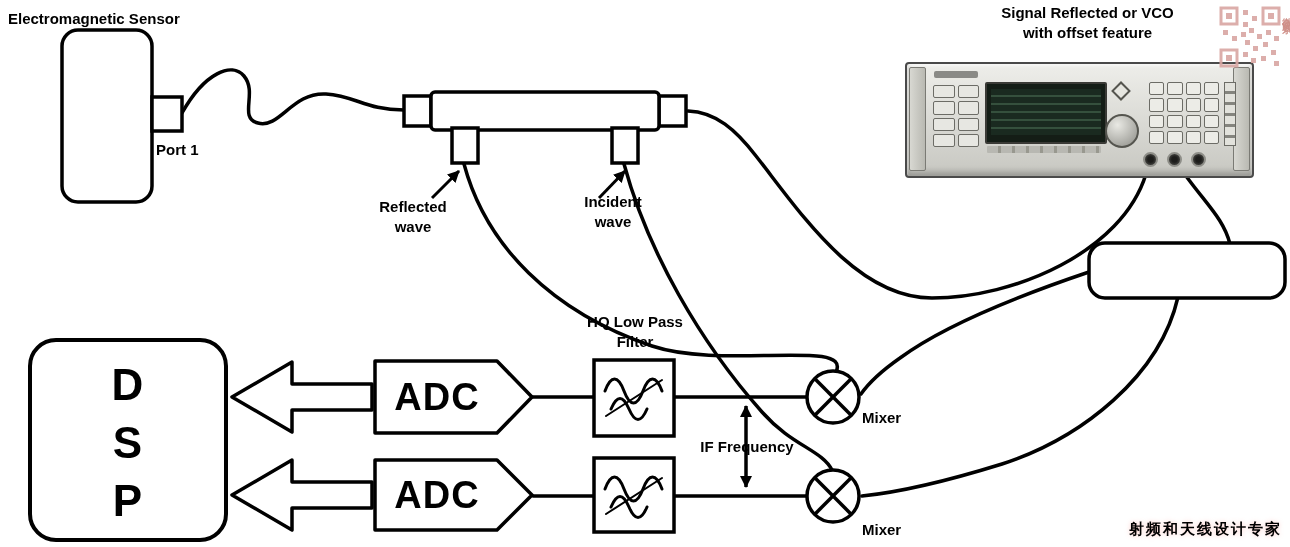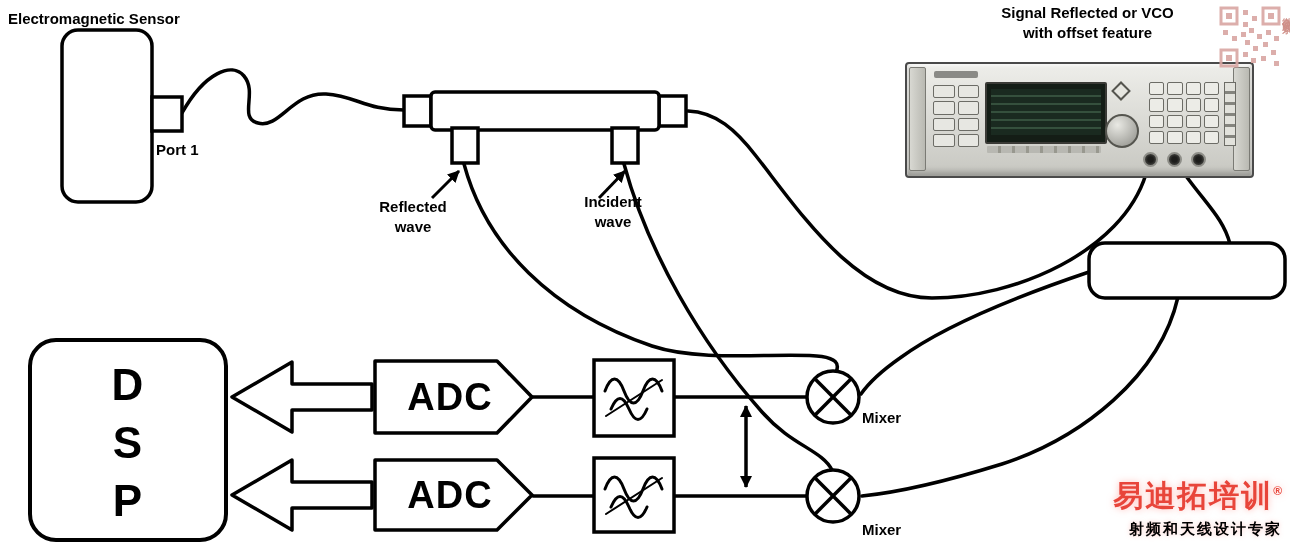--- a/index.html
+++ b/index.html
@@ -1,21 +1,21 @@
 <!DOCTYPE html>
 <html><head>
 <meta charset="utf-8">
 <style>
   html,body{margin:0;padding:0;background:#fff;}
   .stage{position:relative;width:1290px;height:547px;background:#fff;overflow:hidden;
          font-family:"Liberation Sans",sans-serif;color:#000;}
   svg{position:absolute;left:0;top:0;}
   .lbl{position:absolute;font-weight:bold;font-size:15px;line-height:1.3;white-space:pre-line;}
   .center{text-align:center;}
-  .adc-txt{position:absolute;font-weight:bold;font-size:38px;line-height:1;text-align:center;letter-spacing:1px;margin-left:13px;}
+  .adc-txt{position:absolute;font-weight:bold;font-size:38px;line-height:1;text-align:center;letter-spacing:1px;}
   .dsp-txt{position:absolute;font-weight:bold;font-size:44px;line-height:1.32;text-align:center;white-space:pre-line;letter-spacing:1px;}
   
   .siggen{position:absolute;left:905px;top:62px;width:345px;height:112px;
           background:linear-gradient(180deg,#eeeeea,#c7c7c1);border:2px solid #4a4a4a;border-radius:4px;
           box-shadow:inset 0 2px 3px rgba(255,255,255,.7), inset 0 -4px 6px rgba(0,0,0,.25);}
   .gen-ear{position:absolute;top:3px;width:15px;height:102px;background:linear-gradient(90deg,#d8d8d2,#b9b9b2);
            border:1px solid #7a7a74;border-radius:2px;}
   .gen-ear.l{left:2px}.gen-ear.r{right:2px}
   .gen-brand{position:absolute;left:27px;top:7px;width:44px;height:7px;background:#8a8a86;border-radius:2px;}
   .gen-softkeys{position:absolute;left:26px;top:21px;width:46px;height:62px;display:grid;
@@ -132,22 +132,25 @@
   </svg>
 
   <div class="lbl" style="left:8px;top:9px;">Electromagnetic Sensor</div>
   <div class="lbl" style="left:156px;top:140px;">Port 1</div>
   <div class="lbl center" style="left:368px;top:197px;width:90px;">Reflected
 wave</div>
   <div class="lbl center" style="left:568px;top:192px;width:90px;">Incident
 wave</div>
   <div class="lbl center" style="left:955px;top:3px;width:265px;">Signal Reflected or VCO
 with offset feature</div>
+  <div class="lbl center" style="left:580px;top:312px;width:110px;">HQ Low Pass
+Filter</div>
   <div class="lbl" style="left:862px;top:408px;">Mixer</div>
   <div class="lbl" style="left:862px;top:520px;">Mixer</div>
+  <div class="lbl center" style="left:672px;top:437px;width:150px;">IF Frequency</div>
   <div class="adc-txt" style="left:378px;top:378px;width:118px;">ADC</div>
   <div class="adc-txt" style="left:378px;top:476px;width:118px;">ADC</div>
   <div class="dsp-txt" style="left:30px;top:356px;width:196px;">D
 S
 P</div>
 
   <div class="siggen">
     <div class="gen-ear l"></div>
     <div class="gen-ear r"></div>
     <div class="gen-brand"></div>
@@ -216,18 +219,15 @@
       <rect x="44" y="36" width="5" height="5"></rect>
         <rect x="52" y="44" width="5" height="5"></rect>
         <rect x="24" y="46" width="5" height="5"></rect>
       <rect x="32" y="52" width="5" height="5"></rect>
         <rect x="42" y="50" width="5" height="5"></rect>
         <rect x="55" y="55" width="5" height="5"></rect>
     </g>
   </svg>
   <div class="wechat">微信联系</div>
 
-  <div class="wm-brand">
-    <span>易迪拓培训</span><sup>®</sup>
-  </div>
   <div class="wm-tag">射频和天线设计专家</div>
 
 </div>
 
 </body></html>

